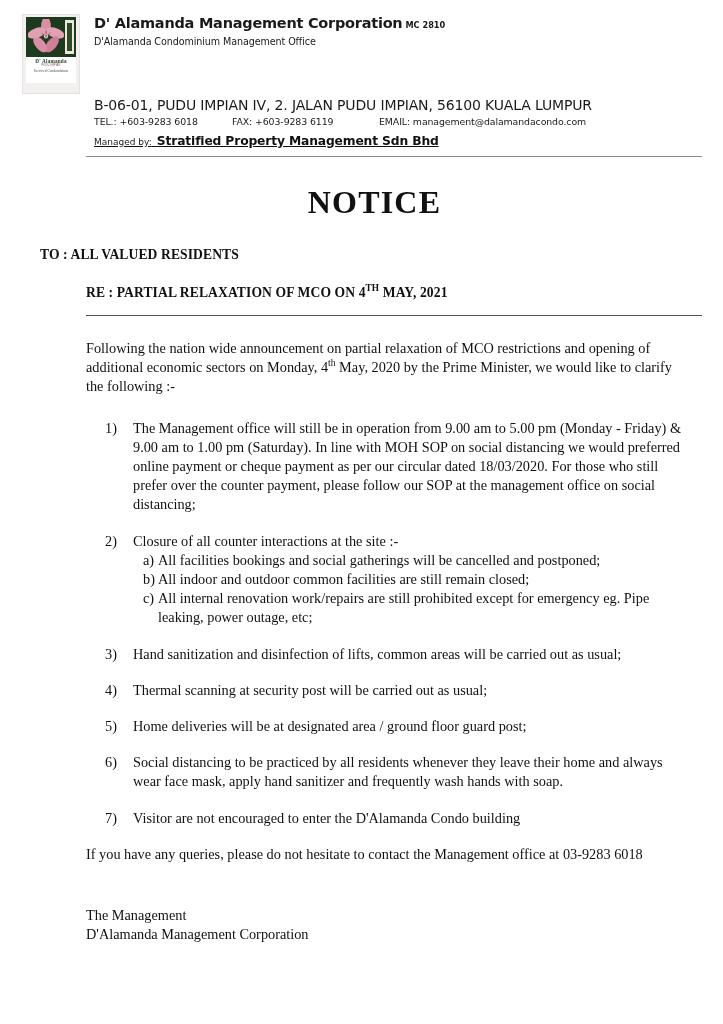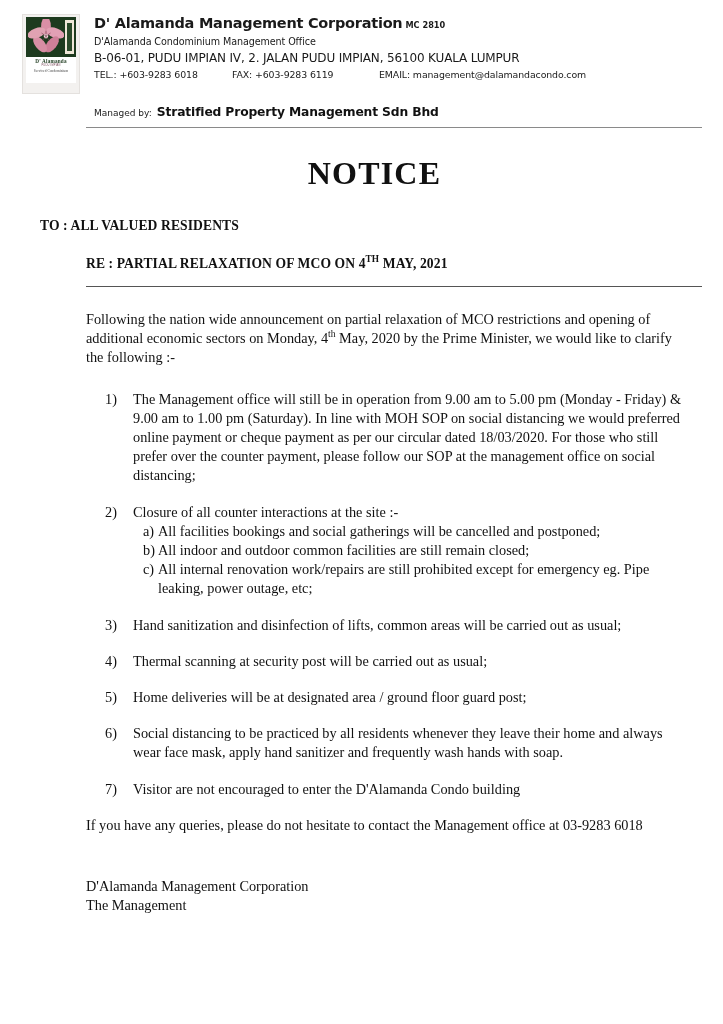--- a/index.html
+++ b/index.html
@@ -121,37 +121,39 @@
     letter-spacing: 0;
     margin-left: 3px;
   }
   .lh-line2 {
     font-size: 9.6px;
     color: #1a1a1a;
     line-height: 16px;
     letter-spacing: -0.1px;
   }
   .lh-line3 {
-    font-size: 12px;
+    font-size: 14px;
     color: #1a1a1a;
     line-height: 16px;
     letter-spacing: -0.15px;
+    margin-top: 47px;
   }
   .lh-line4 {
     font-size: 9.4px;
     color: #1a1a1a;
     line-height: 17px;
     letter-spacing: -0.1px;
     display: flex;
   }
   .lh-line4 .seg-tel { width: 138px; }
   .lh-line4 .seg-fax { width: 147px; }
   .lh-line5 {
     line-height: 18px;
-    margin-top: 19px;
+    margin-top: 1px;
+    text-decoration: underline;
   }
   .lh-managed {
     font-size: 9px;
     color: #1a1a1a;
   }
   .lh-spm {
     font-size: 12.3px;
     font-weight: bold;
     color: #111111;
     letter-spacing: -0.15px;
@@ -395,17 +397,17 @@
     <li class="num-item">
       <span class="num-marker">7)</span>
       <span class="num-text">Visitor are not encouraged to enter the D'Alamanda Condo building</span>
     </li>
 
   </ul>
 
   <div class="para closing">If you have any queries, please do not hesitate to contact the Management office at 03-9283 6018</div>
 
   <div class="para signoff">
+    <div>The Management</div>
     <div>D'Alamanda Management Corporation</div>
-    <div>The Management</div>
   </div>
 
 </div>
 
 </body></html>

